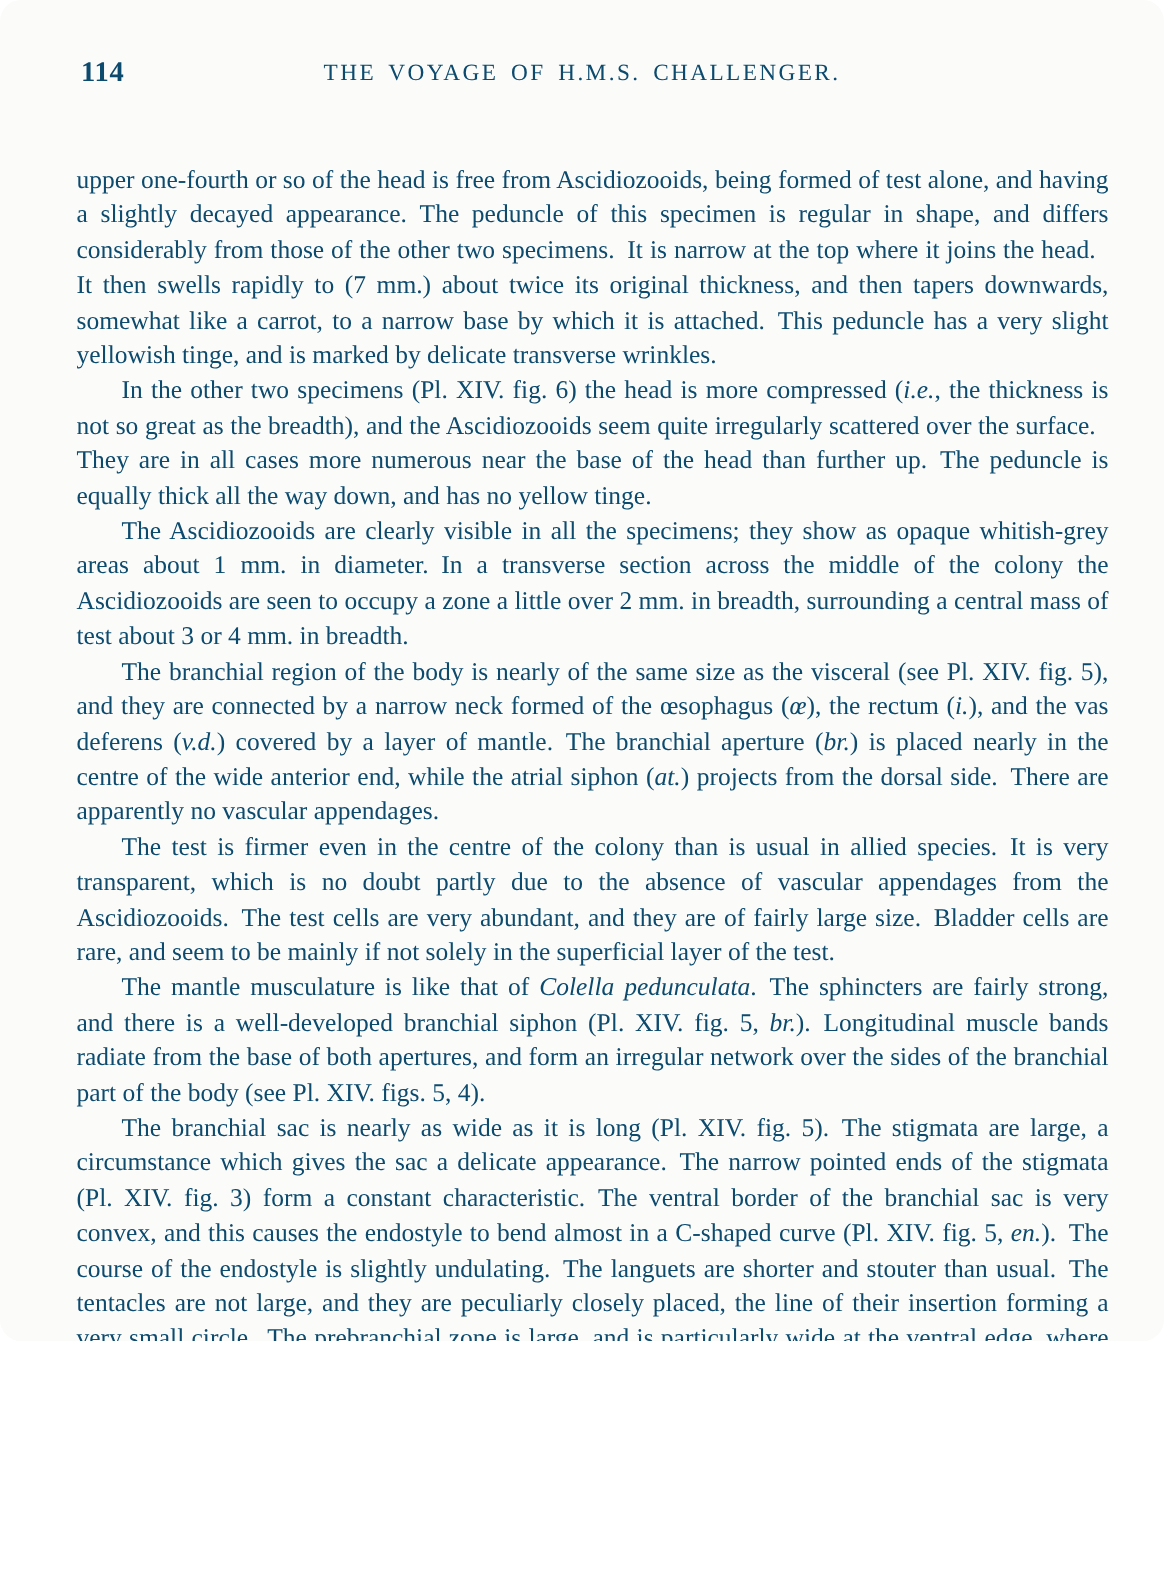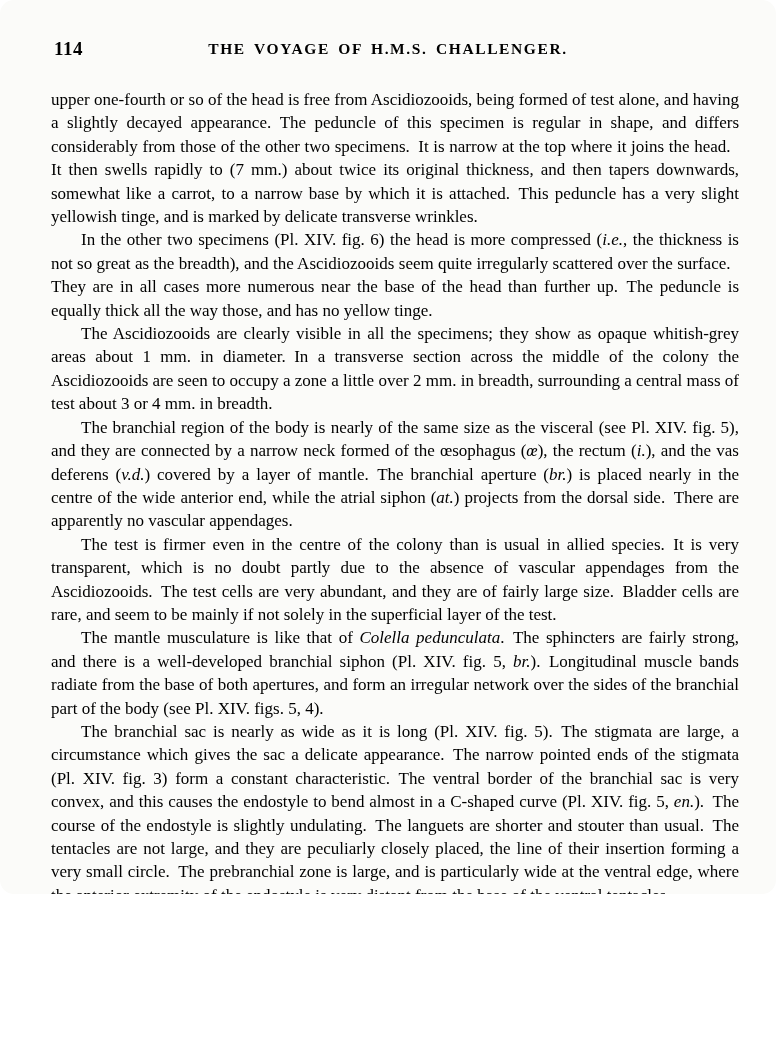--- a/index.html
+++ b/index.html
@@ -6,21 +6,21 @@
     margin: 0;
     padding: 0;
     background: #ffffff;
   }
   .page {
     position: relative;
     width: 776px;
     height: 894px;
     background: #fbfbf9;
     font-family: "Liberation Serif", serif;
-    color: #000000;
+    color: #0c4a6e;
     overflow: hidden;
     border-radius: 14px;
   }
   .page-header {
     position: absolute;
     top: 38px;
     left: 0;
     width: 776px;
     height: 28px;
   }
@@ -32,53 +32,54 @@
     font-weight: bold;
     letter-spacing: 0.5px;
   }
   .running-title {
     position: absolute;
     left: 0;
     width: 776px;
     text-align: center;
     top: 2px;
     font-size: 15.5px;
-    font-weight: bold;
+    font-weight: normal;
     letter-spacing: 1.6px;
     word-spacing: 3px;
   }
   .body-text {
     position: absolute;
     left: 51px;
     top: 88px;
     width: 688px;
     font-size: 17px;
     line-height: 23.4px;
     text-align: justify;
   }
   .body-text p {
     margin: 0;
     text-indent: 30px;
   }
   .body-text p.no-indent {
     text-indent: 0;
+    margin-top: 20px;
   }
   .body-text i {
   }
 </style>
 </head>
 <body>
 
 <div class="page">
   <div class="page-header">
     <span class="page-number">114</span>
     <span class="running-title">THE VOYAGE OF H.M.S. CHALLENGER.</span>
   </div>
   <div class="body-text">
       <p class="no-indent"><span>upper one-fourth or so of the head is free from Ascidiozooids, being formed of test alone, and having a slightly decayed appearance. The peduncle of this specimen is regular in shape, and differs considerably from those of the other two specimens. It is narrow at the top where it joins the head. It then swells rapidly to (7 mm.) about twice its original thickness, and then tapers downwards, somewhat like a carrot, to a narrow base by which it is attached. This peduncle has a very slight yellowish tinge, and is marked by delicate transverse wrinkles.</span></p>
-      <p><span>In the other two specimens (Pl. XIV. fig. 6) the head is more compressed (</span><i>i.e.</i><span>, the thickness is not so great as the breadth), and the Ascidiozooids seem quite irregularly scattered over the surface. They are in all cases more numerous near the base of the head than further up. The peduncle is equally thick all the way those, and has no yellow tinge.</span></p>
+      <p><span>In the other two specimens (Pl. XIV. fig. 6) the head is more compressed (</span><i>i.e.</i><span>, the thickness is not so great as the breadth), and the Ascidiozooids seem quite irregularly scattered over the surface. They are in all cases more numerous near the base of the head than further up. The peduncle is equally thick all the way down, and has no yellow tinge.</span></p>
       <p><span>The Ascidiozooids are clearly visible in all the specimens; they show as opaque whitish-grey areas about 1 mm. in diameter. In a transverse section across the middle of the colony the Ascidiozooids are seen to occupy a zone a little over 2 mm. in breadth, surrounding a central mass of test about 3 or 4 mm. in breadth.</span></p>
       <p><span>The branchial region of the body is nearly of the same size as the visceral (see Pl. XIV. fig. 5), and they are connected by a narrow neck formed of the œsophagus (</span><i>œ</i><span>), the rectum (</span><i>i.</i><span>), and the vas deferens (</span><i>v.d.</i><span>) covered by a layer of mantle. The branchial aperture (</span><i>br.</i><span>) is placed nearly in the centre of the wide anterior end, while the atrial siphon (</span><i>at.</i><span>) projects from the dorsal side. There are apparently no vascular appendages.</span></p>
       <p><span>The test is firmer even in the centre of the colony than is usual in allied species. It is very transparent, which is no doubt partly due to the absence of vascular appendages from the Ascidiozooids. The test cells are very abundant, and they are of fairly large size. Bladder cells are rare, and seem to be mainly if not solely in the superficial layer of the test.</span></p>
       <p><span>The mantle musculature is like that of </span><i>Colella pedunculata</i><span>. The sphincters are fairly strong, and there is a well-developed branchial siphon (Pl. XIV. fig. 5, </span><i>br.</i><span>). Longitudinal muscle bands radiate from the base of both apertures, and form an irregular network over the sides of the branchial part of the body (see Pl. XIV. figs. 5, 4).</span></p>
       <p><span>The branchial sac is nearly as wide as it is long (Pl. XIV. fig. 5). The stigmata are large, a circumstance which gives the sac a delicate appearance. The narrow pointed ends of the stigmata (Pl. XIV. fig. 3) form a constant characteristic. The ventral border of the branchial sac is very convex, and this causes the endostyle to bend almost in a C-shaped curve (Pl. XIV. fig. 5, </span><i>en.</i><span>). The course of the endostyle is slightly undulating. The languets are shorter and stouter than usual. The tentacles are not large, and they are peculiarly closely placed, the line of their insertion forming a very small circle. The prebranchial zone is large, and is particularly wide at the ventral edge, where the anterior extremity of the endostyle is very distant from the base of the ventral tentacles.</span></p>
     </div>
 </div>
 
 </body></html>

